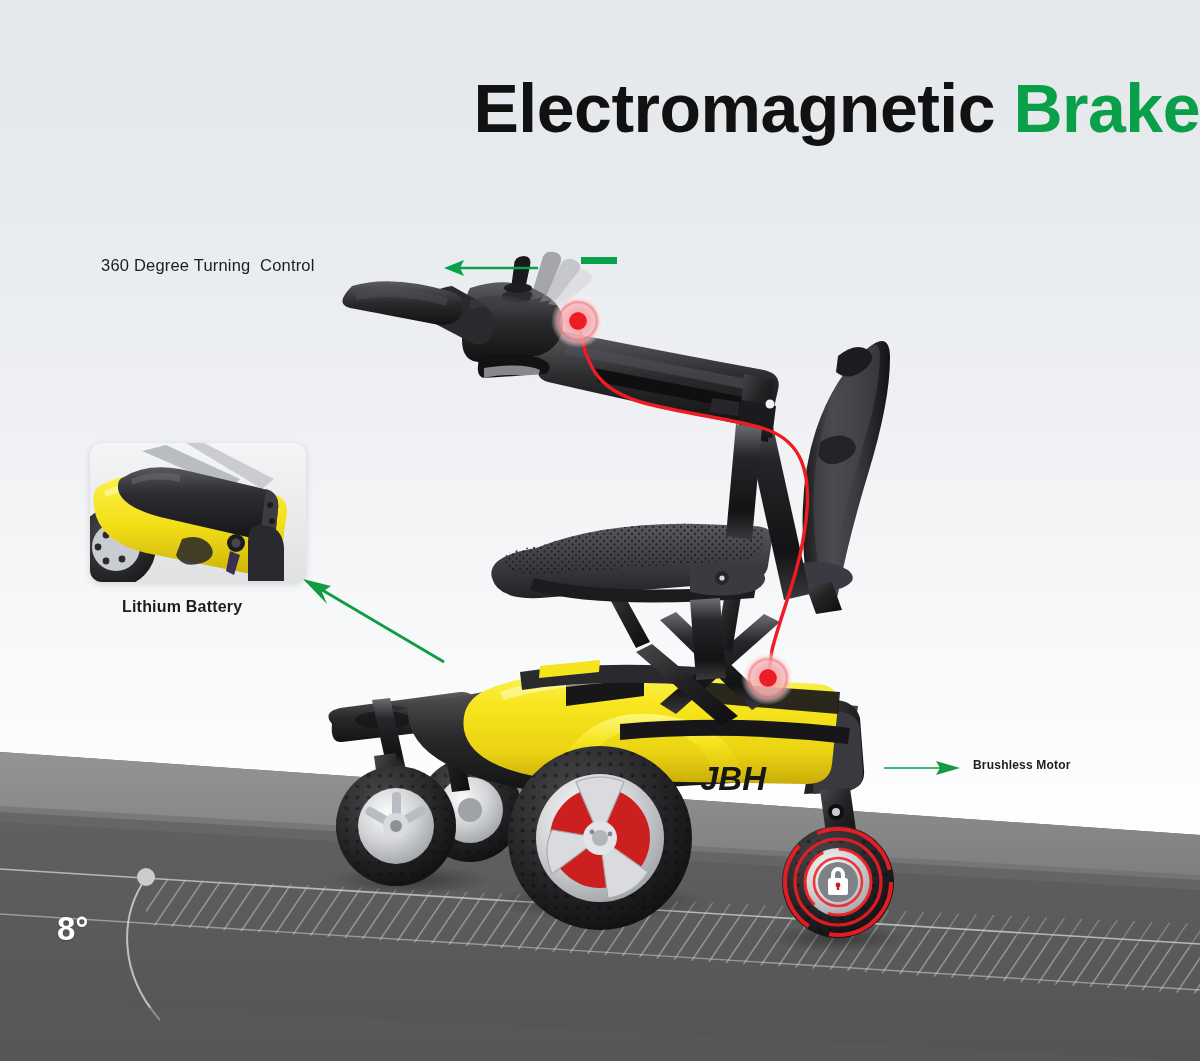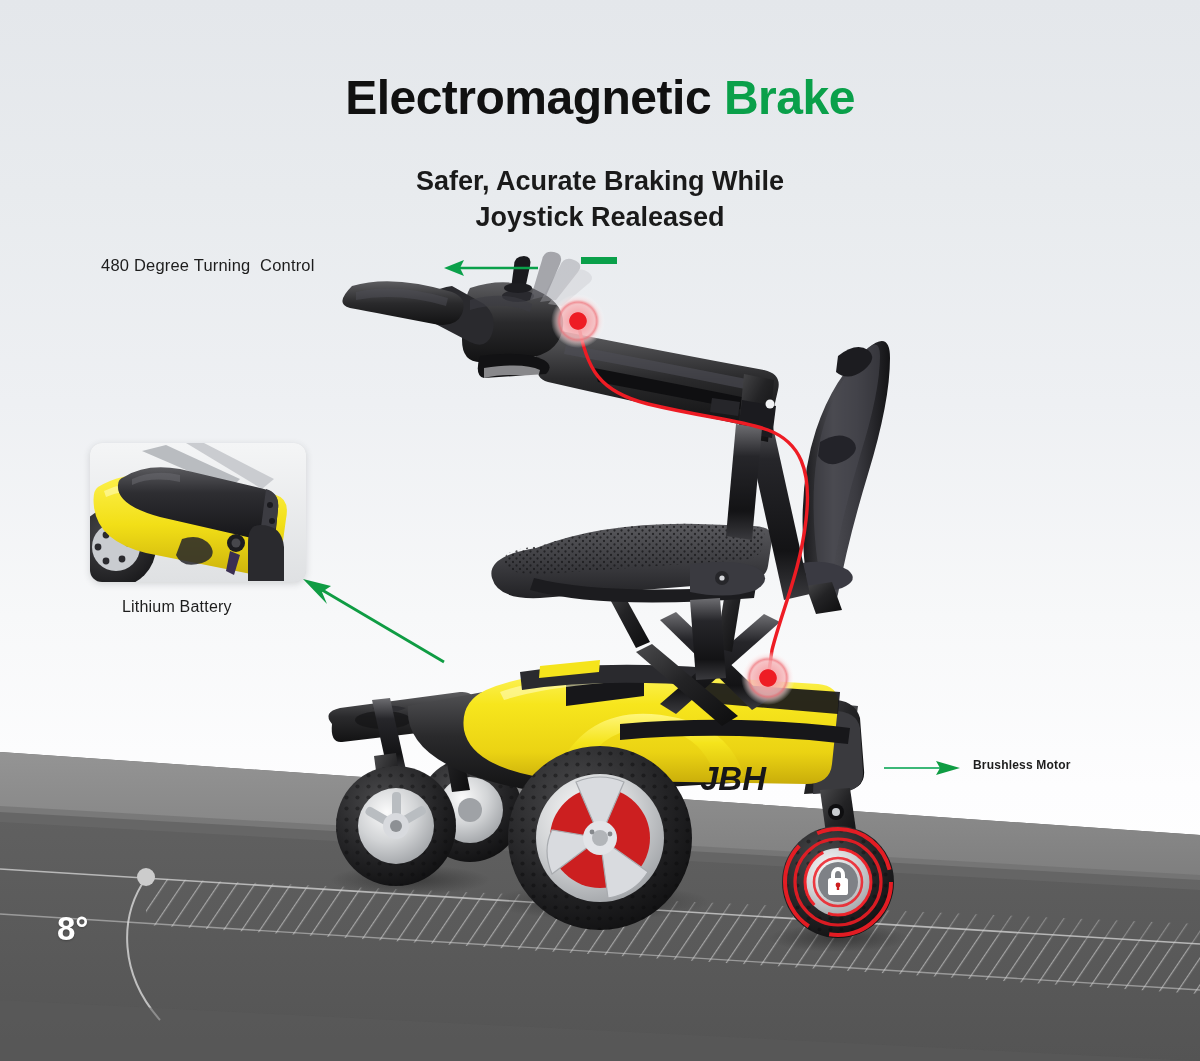--- a/index.html
+++ b/index.html
@@ -3,33 +3,33 @@
 <meta charset="utf-8">
 <style>
   html,body{margin:0;padding:0;background:#fff;}
   body{font-family:"Liberation Sans","DejaVu Sans",sans-serif;}
   #stage{
     position:relative;width:1200px;height:1061px;overflow:hidden;
     background:linear-gradient(180deg,#e4e7eb 0%,#e8ebee 18%,#eef0f3 38%,#f7f8f9 58%,#fdfdfe 74%,#ffffff 86%,#ffffff 100%);
   }
   
   #title{
-    position:absolute;left:0;top:72px;width:1200px;text-align:center;
-    font-size:48px;font-weight:bold;color:#111;letter-spacing:-0.5px;line-height:1.08;
+    position:absolute;left:0;top:72px;width:1200px;text-align:right;
+    font-size:68px;font-weight:bold;color:#111;letter-spacing:-0.5px;line-height:1.08;
     white-space:pre;
   }
   #title .g{color:#0aa04a;}
   #subtitle{
     position:absolute;left:0;top:163px;width:1200px;text-align:center;
     font-size:27px;font-weight:bold;color:#1a1a1a;line-height:1.35;
   }
   
   .lbl{position:absolute;color:#1d1d1d;white-space:pre;}
   #lbl-turning{left:101px;top:256px;font-size:16.5px;font-weight:400;letter-spacing:.2px;}
-  #lbl-battery{left:122px;top:598px;font-size:16px;font-weight:normal;letter-spacing:.2px;}
+  #lbl-battery{left:122px;top:598px;font-size:16px;font-weight:bold;letter-spacing:.2px;}
   #lbl-motor{left:973px;top:758px;font-size:12px;font-weight:bold;letter-spacing:.2px;}
   
   #green-dash{position:absolute;left:581px;top:257px;width:36px;height:7px;background:#0aa04a;}
   
   #inset{
     position:absolute;left:90px;top:443px;width:216px;height:139px;border-radius:12px;
     overflow:hidden;background:#d9dadc;
     box-shadow:0 2px 7px rgba(40,45,55,.17);
   }
   
@@ -396,26 +396,22 @@
       <circle cx="146" cy="100" r="4.5" fill="#47474c"></circle>
       <path d="M140,108 l10,4 l-6,20 l-8,-4 z" fill="#3a2e52"></path>
 
       <path d="M170,82 q22,0 24,22 l0,34 l-36,0 l0,-38 q0,-18 12,-18 z" fill="#2a2a2e"></path>
       <path d="M92,96 q18,-6 28,6 q8,12 -8,18 q-20,6 -26,-8 z" fill="#26262a" opacity="0.85"></path>
     </svg>
   </div>
 
   <div id="title"><span>Electromagnetic </span><span class="g">Brake</span></div>
 
-  <div id="subtitle">
-    <div>Safer, Acurate Braking While</div>
-    <div>Joystick Realeased</div>
-  </div>
 
   <div id="green-dash"></div>
 
-  <div class="lbl" id="lbl-turning">480 Degree Turning  Control</div>
+  <div class="lbl" id="lbl-turning">360 Degree Turning  Control</div>
   <div class="lbl" id="lbl-battery">Lithium Battery</div>
   <div class="lbl" id="lbl-motor">Brushless Motor</div>
 
   <div id="angle-label">8°</div>
 
 </div>
 
 </body></html>

